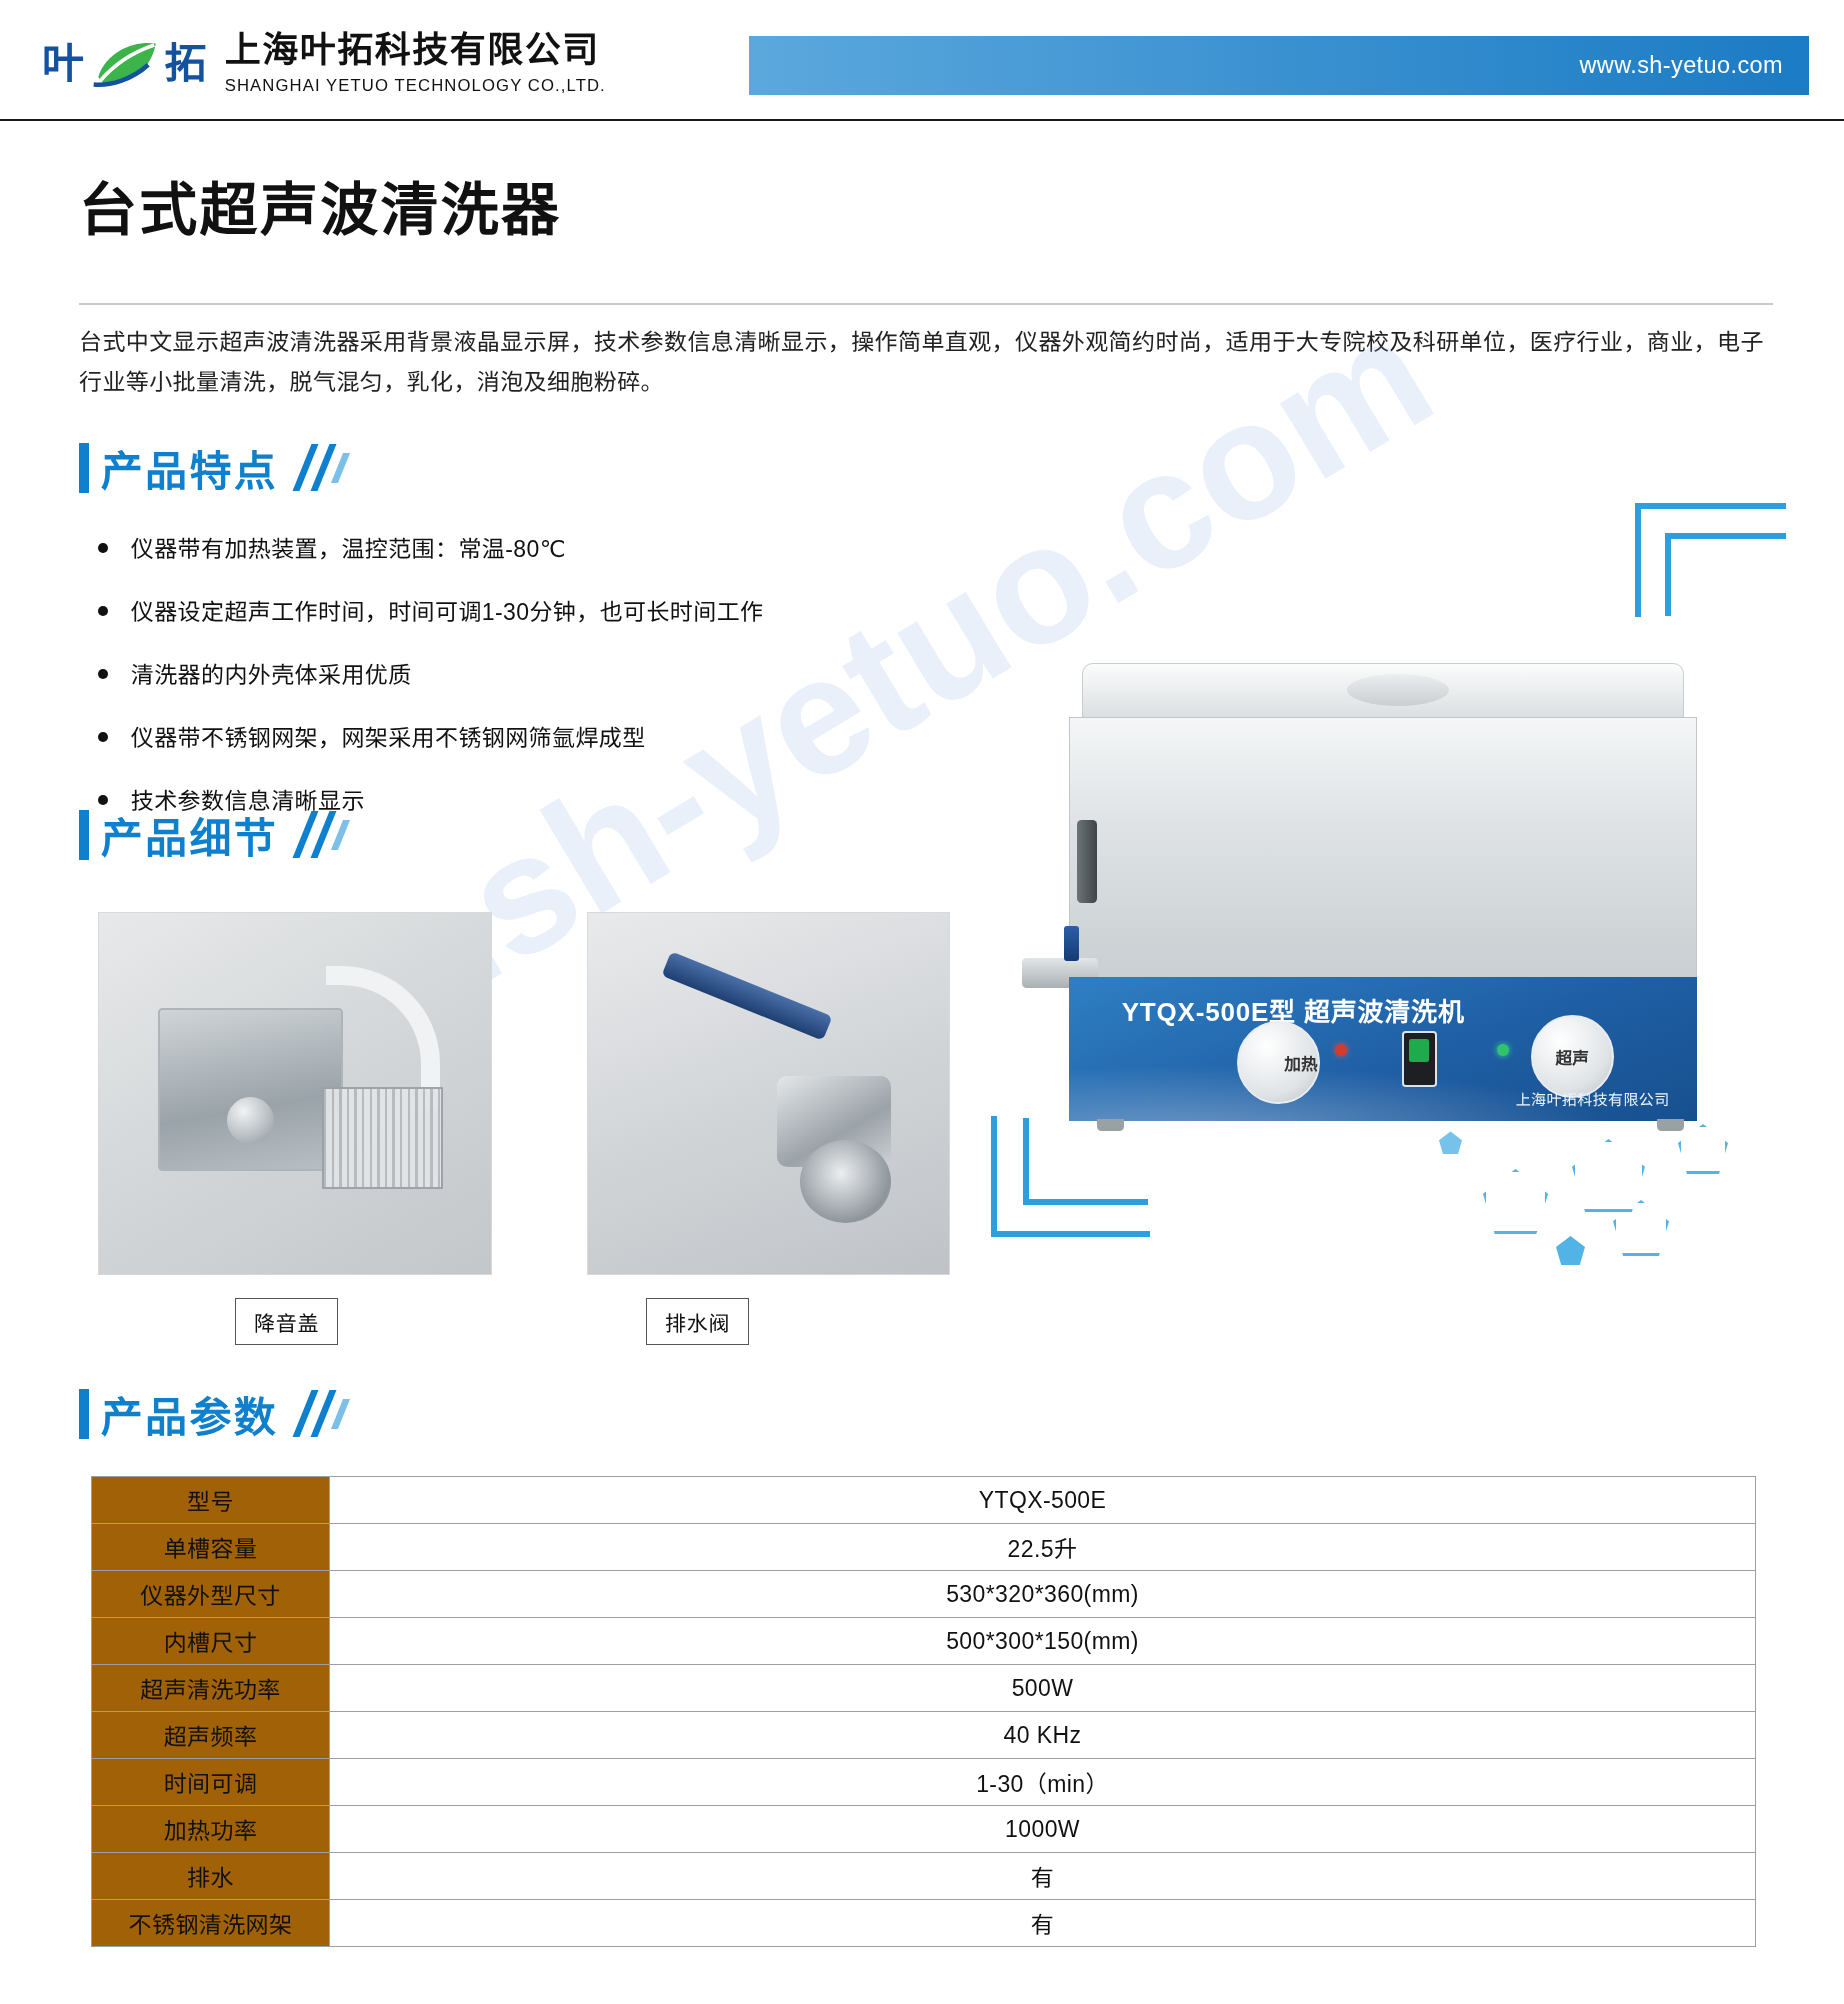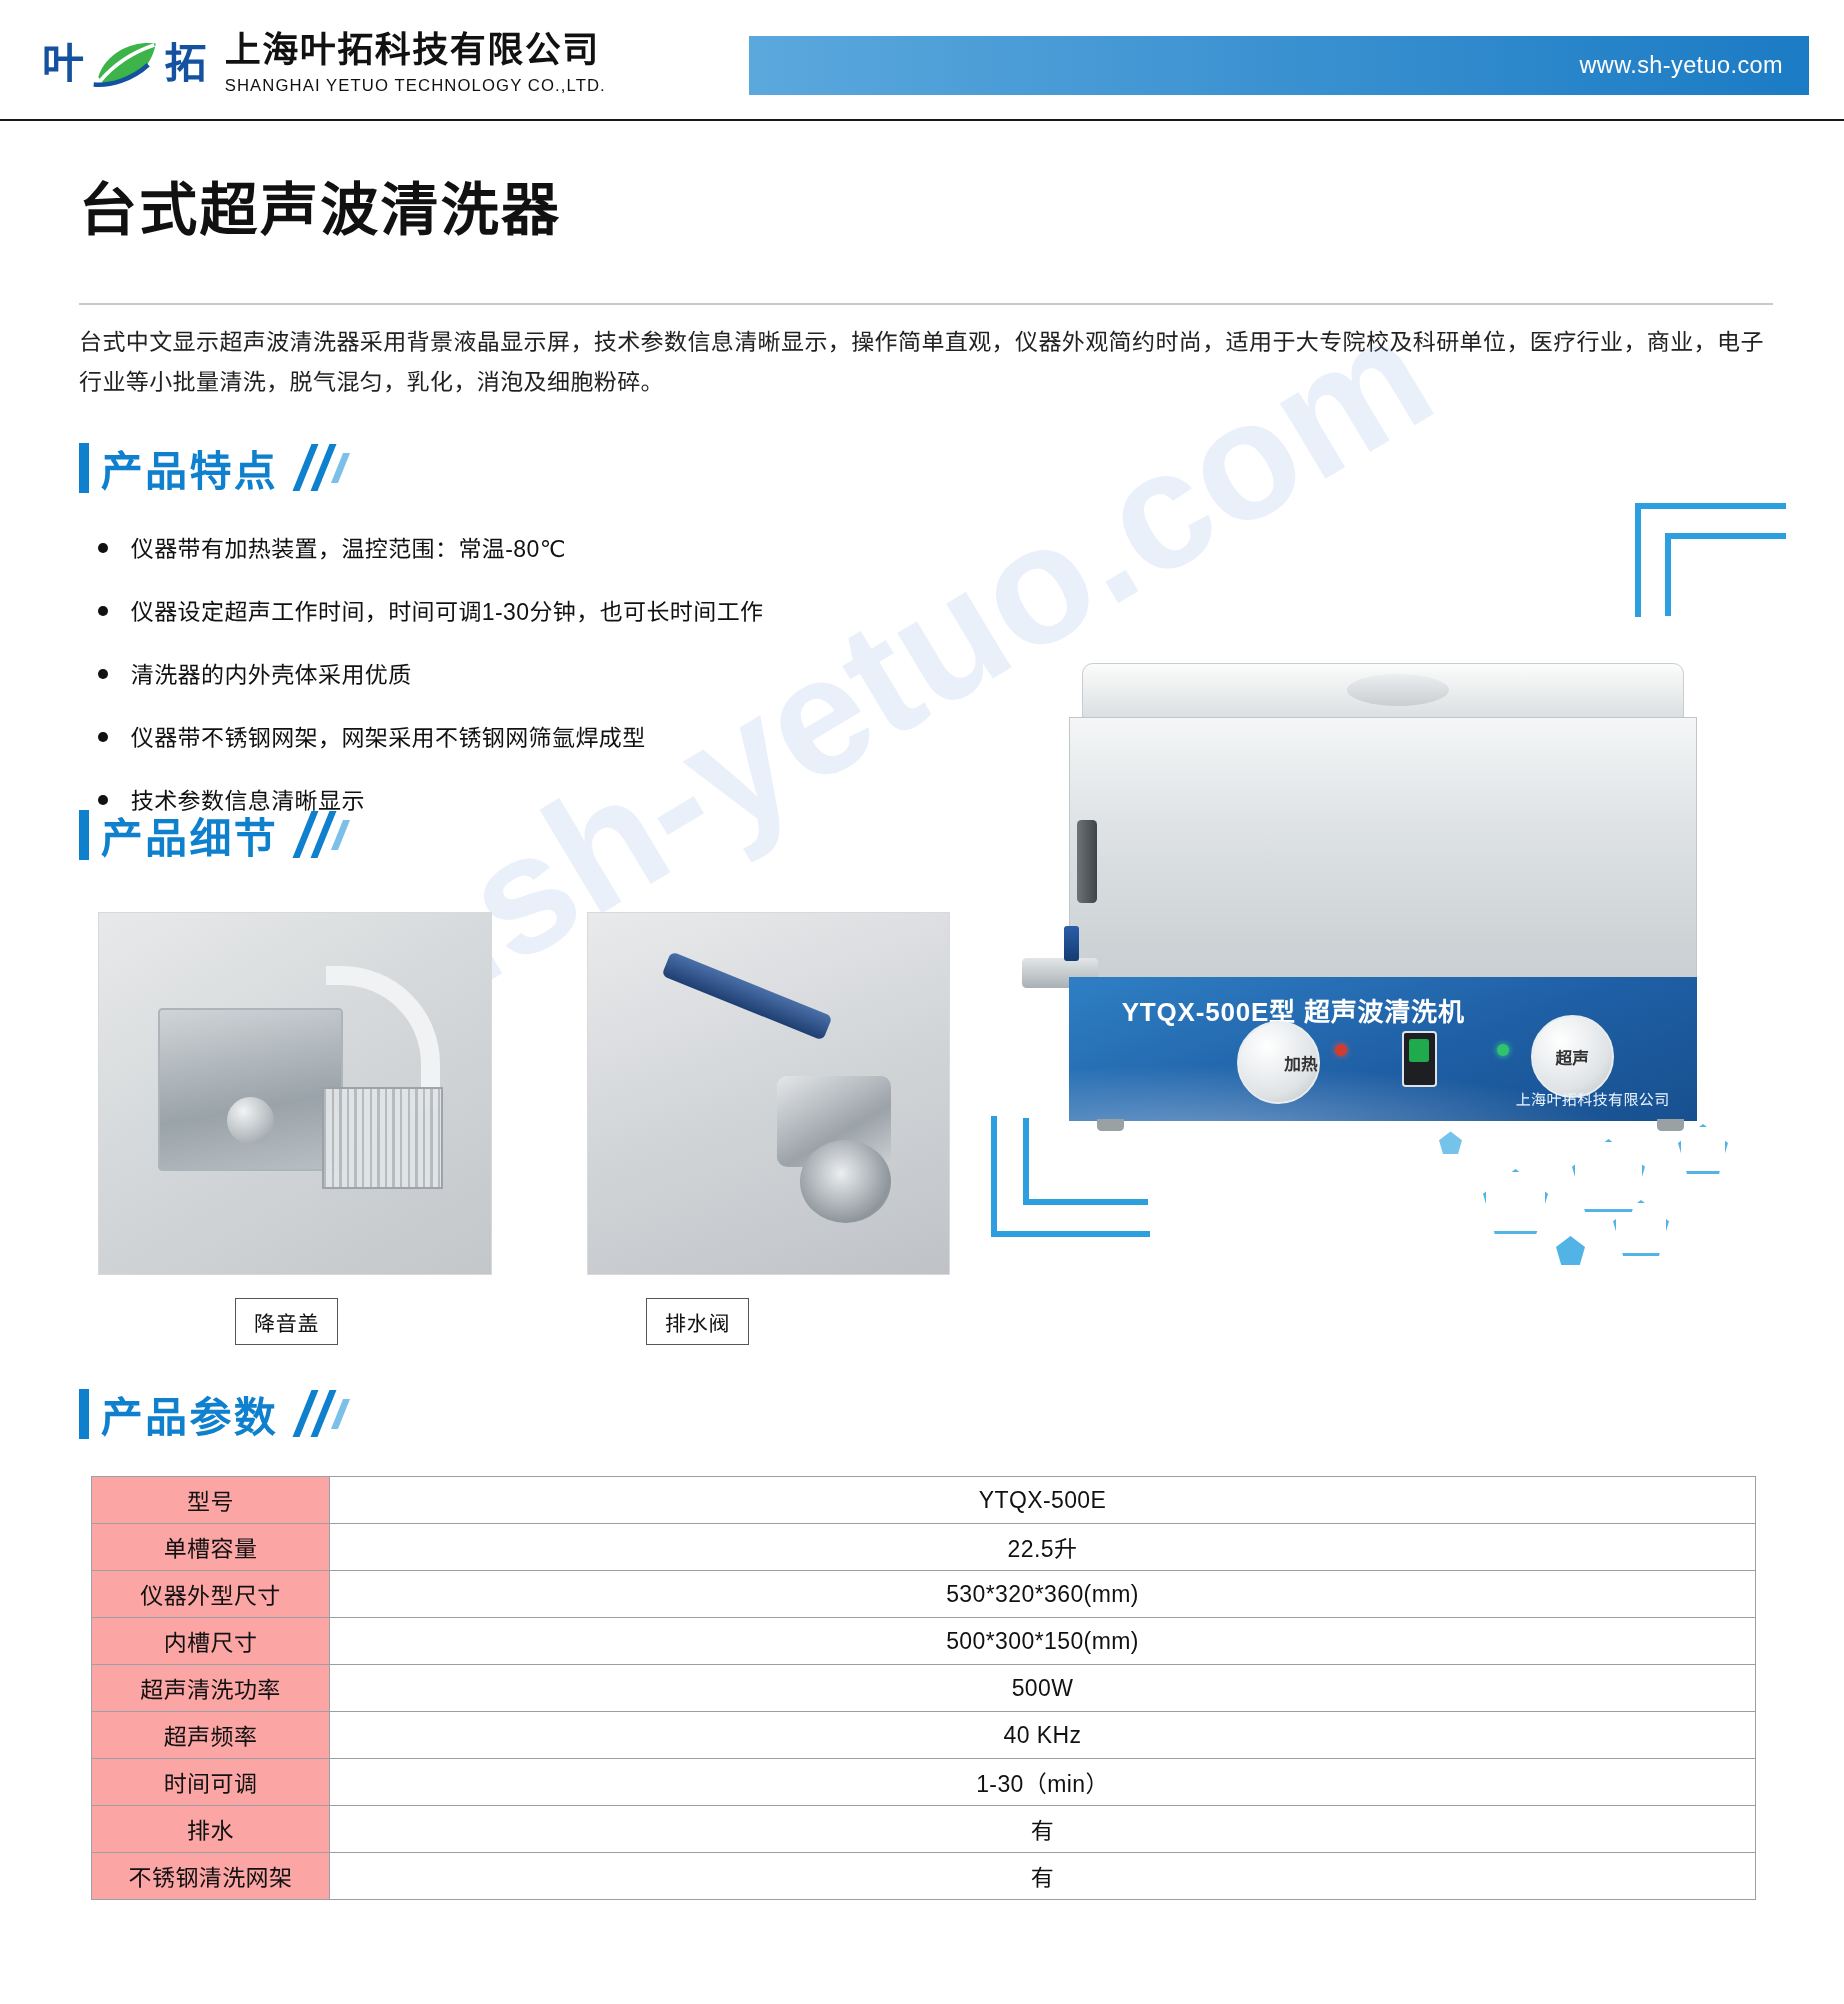--- a/index.html
+++ b/index.html
@@ -377,21 +377,21 @@
   }
   table { border-collapse: collapse; width: 100%; }
   td {
     border: 0.8px solid #9aa0a6;
     height: 47px;
     font-size: 23px;
     color: #111;
     text-align: center;
     letter-spacing: 0.4px;
   }
-  td.k { width: 238px; background: #fca5a5; }
+  td.k { width: 238px; background: #a16207; }
   td.v { background: #fff; }
 </style>
 </head>
 <body>
 
 <div class="page">
 
   <div class="watermark">
     <span>www.sh-yetuo.com</span>
   </div>
@@ -561,20 +561,24 @@
         </tr>
         <tr>
           <td class="k">超声频率</td>
           <td class="v">40 KHz</td>
         </tr>
         <tr>
           <td class="k">时间可调</td>
           <td class="v">1-30（min）</td>
         </tr>
         <tr>
+          <td class="k">加热功率</td>
+          <td class="v">1000W</td>
+        </tr>
+        <tr>
           <td class="k">排水</td>
           <td class="v">有</td>
         </tr>
         <tr>
           <td class="k">不锈钢清洗网架</td>
           <td class="v">有</td>
         </tr>
       </tbody>
     </table>
   </div>

